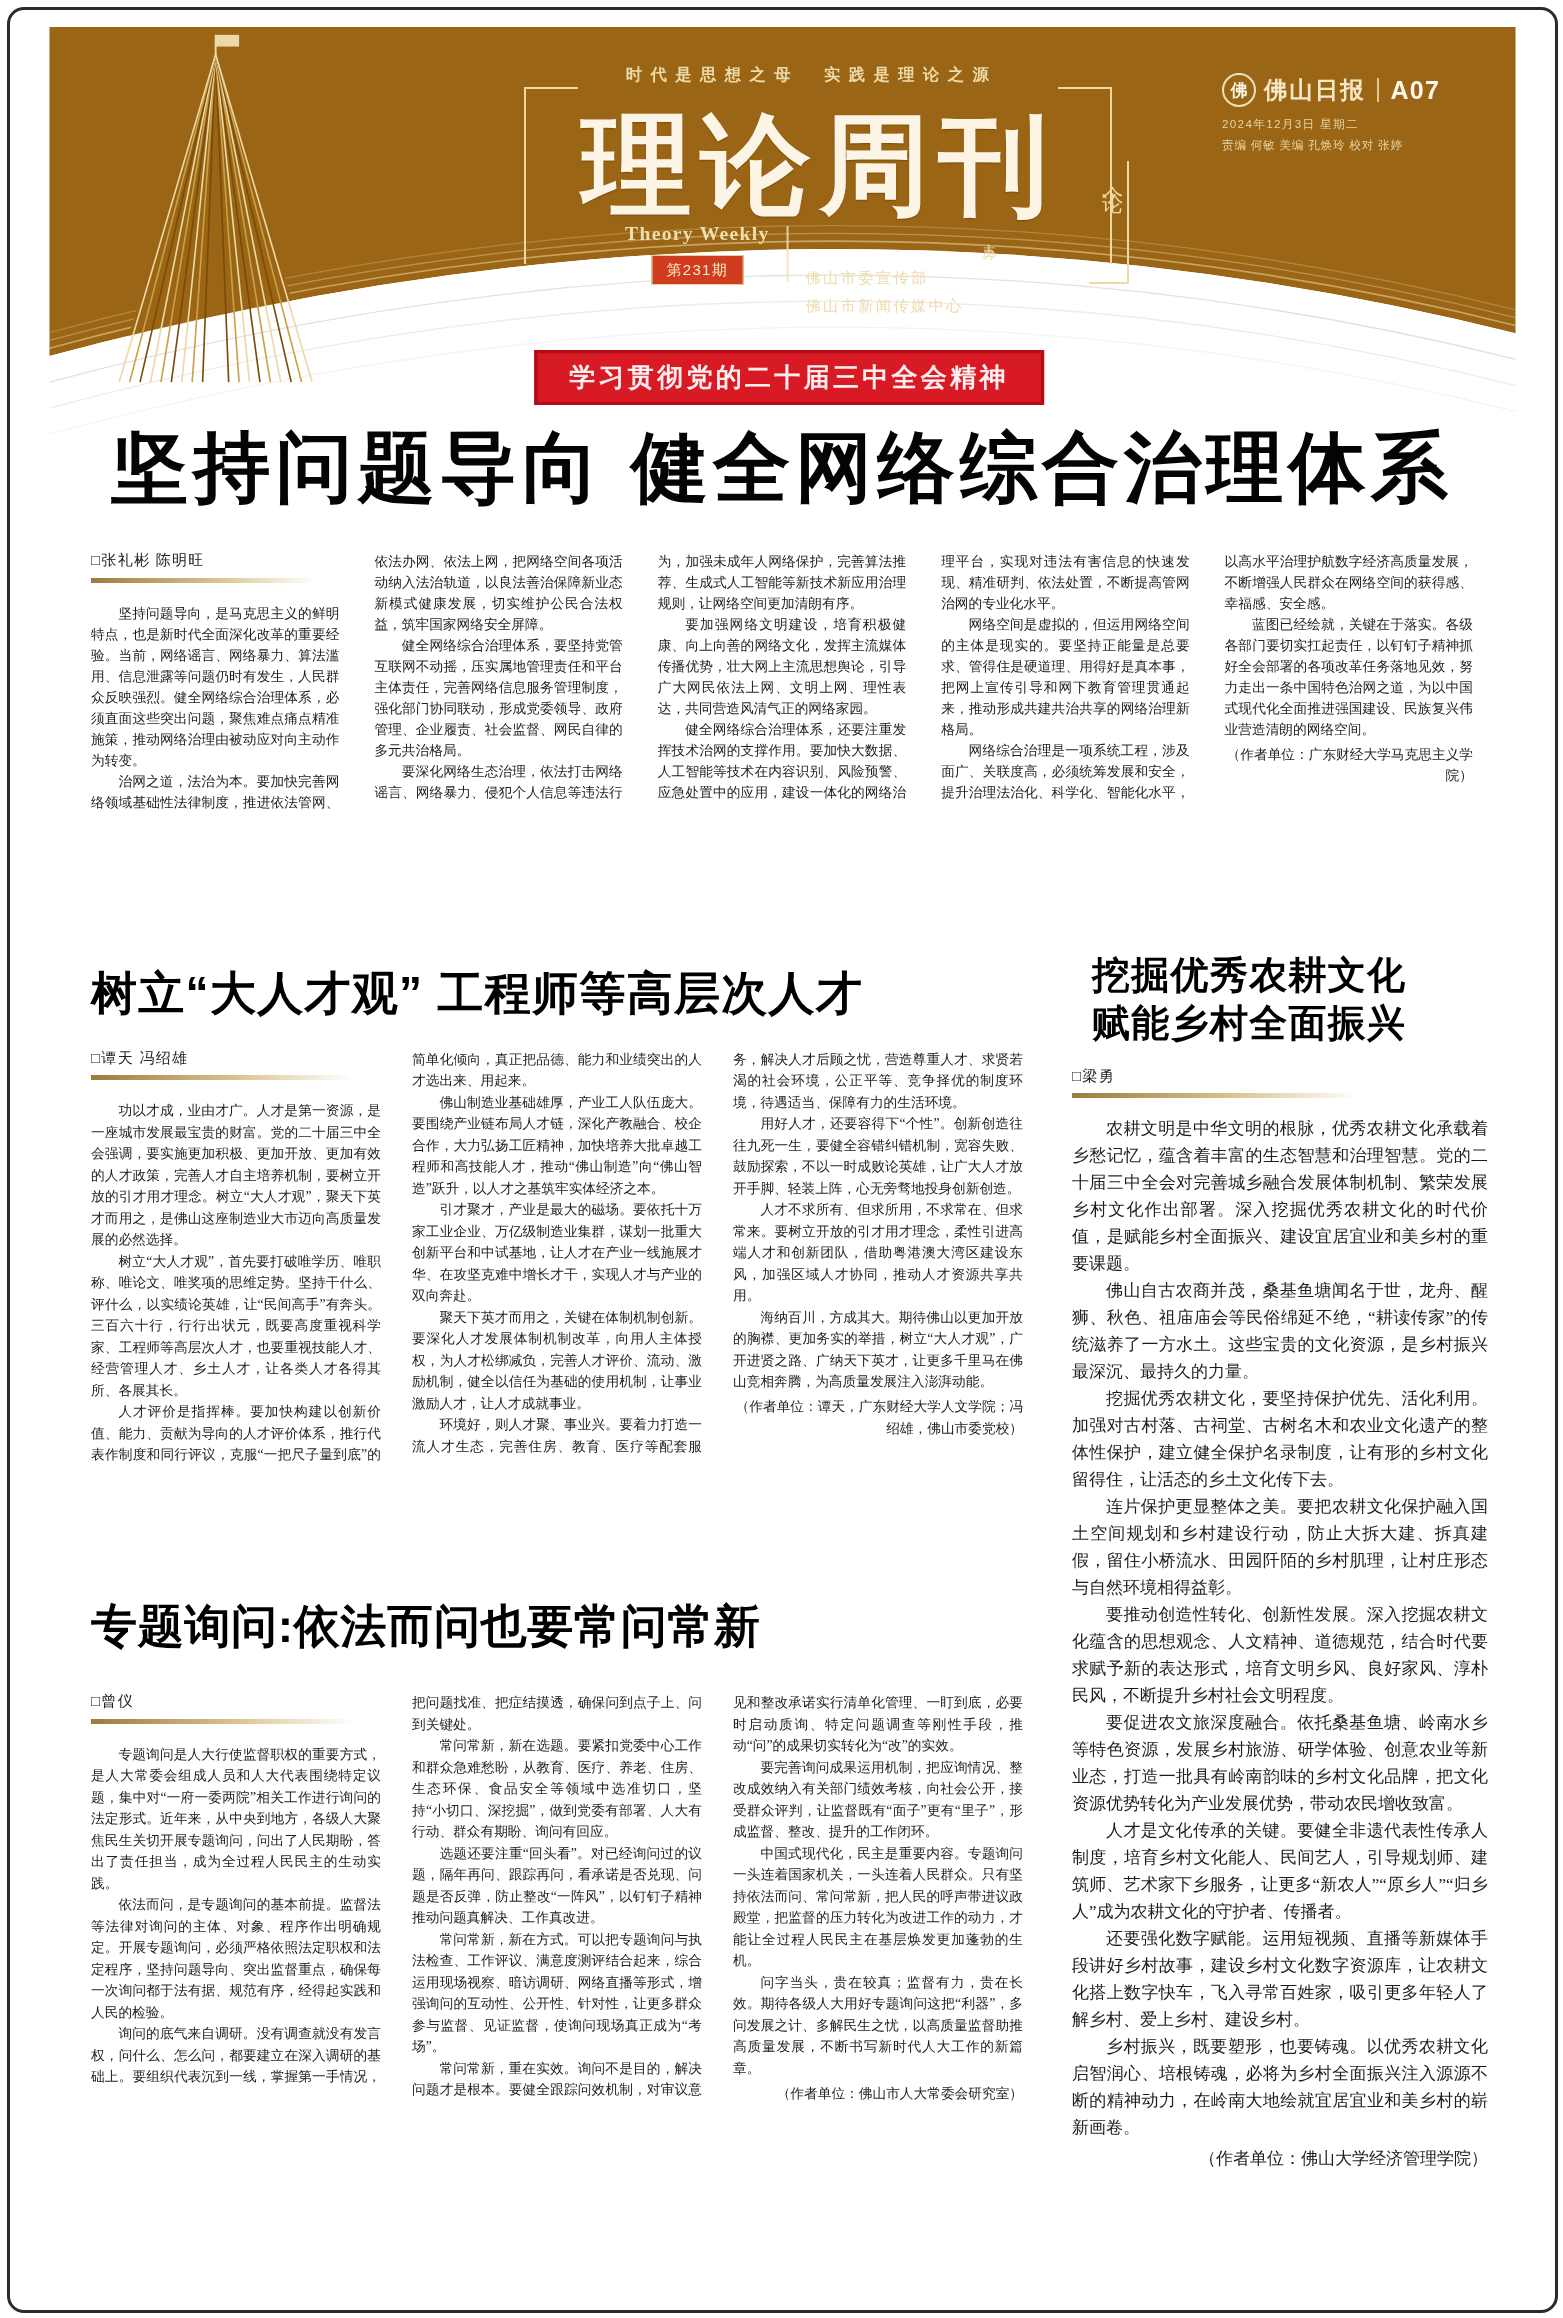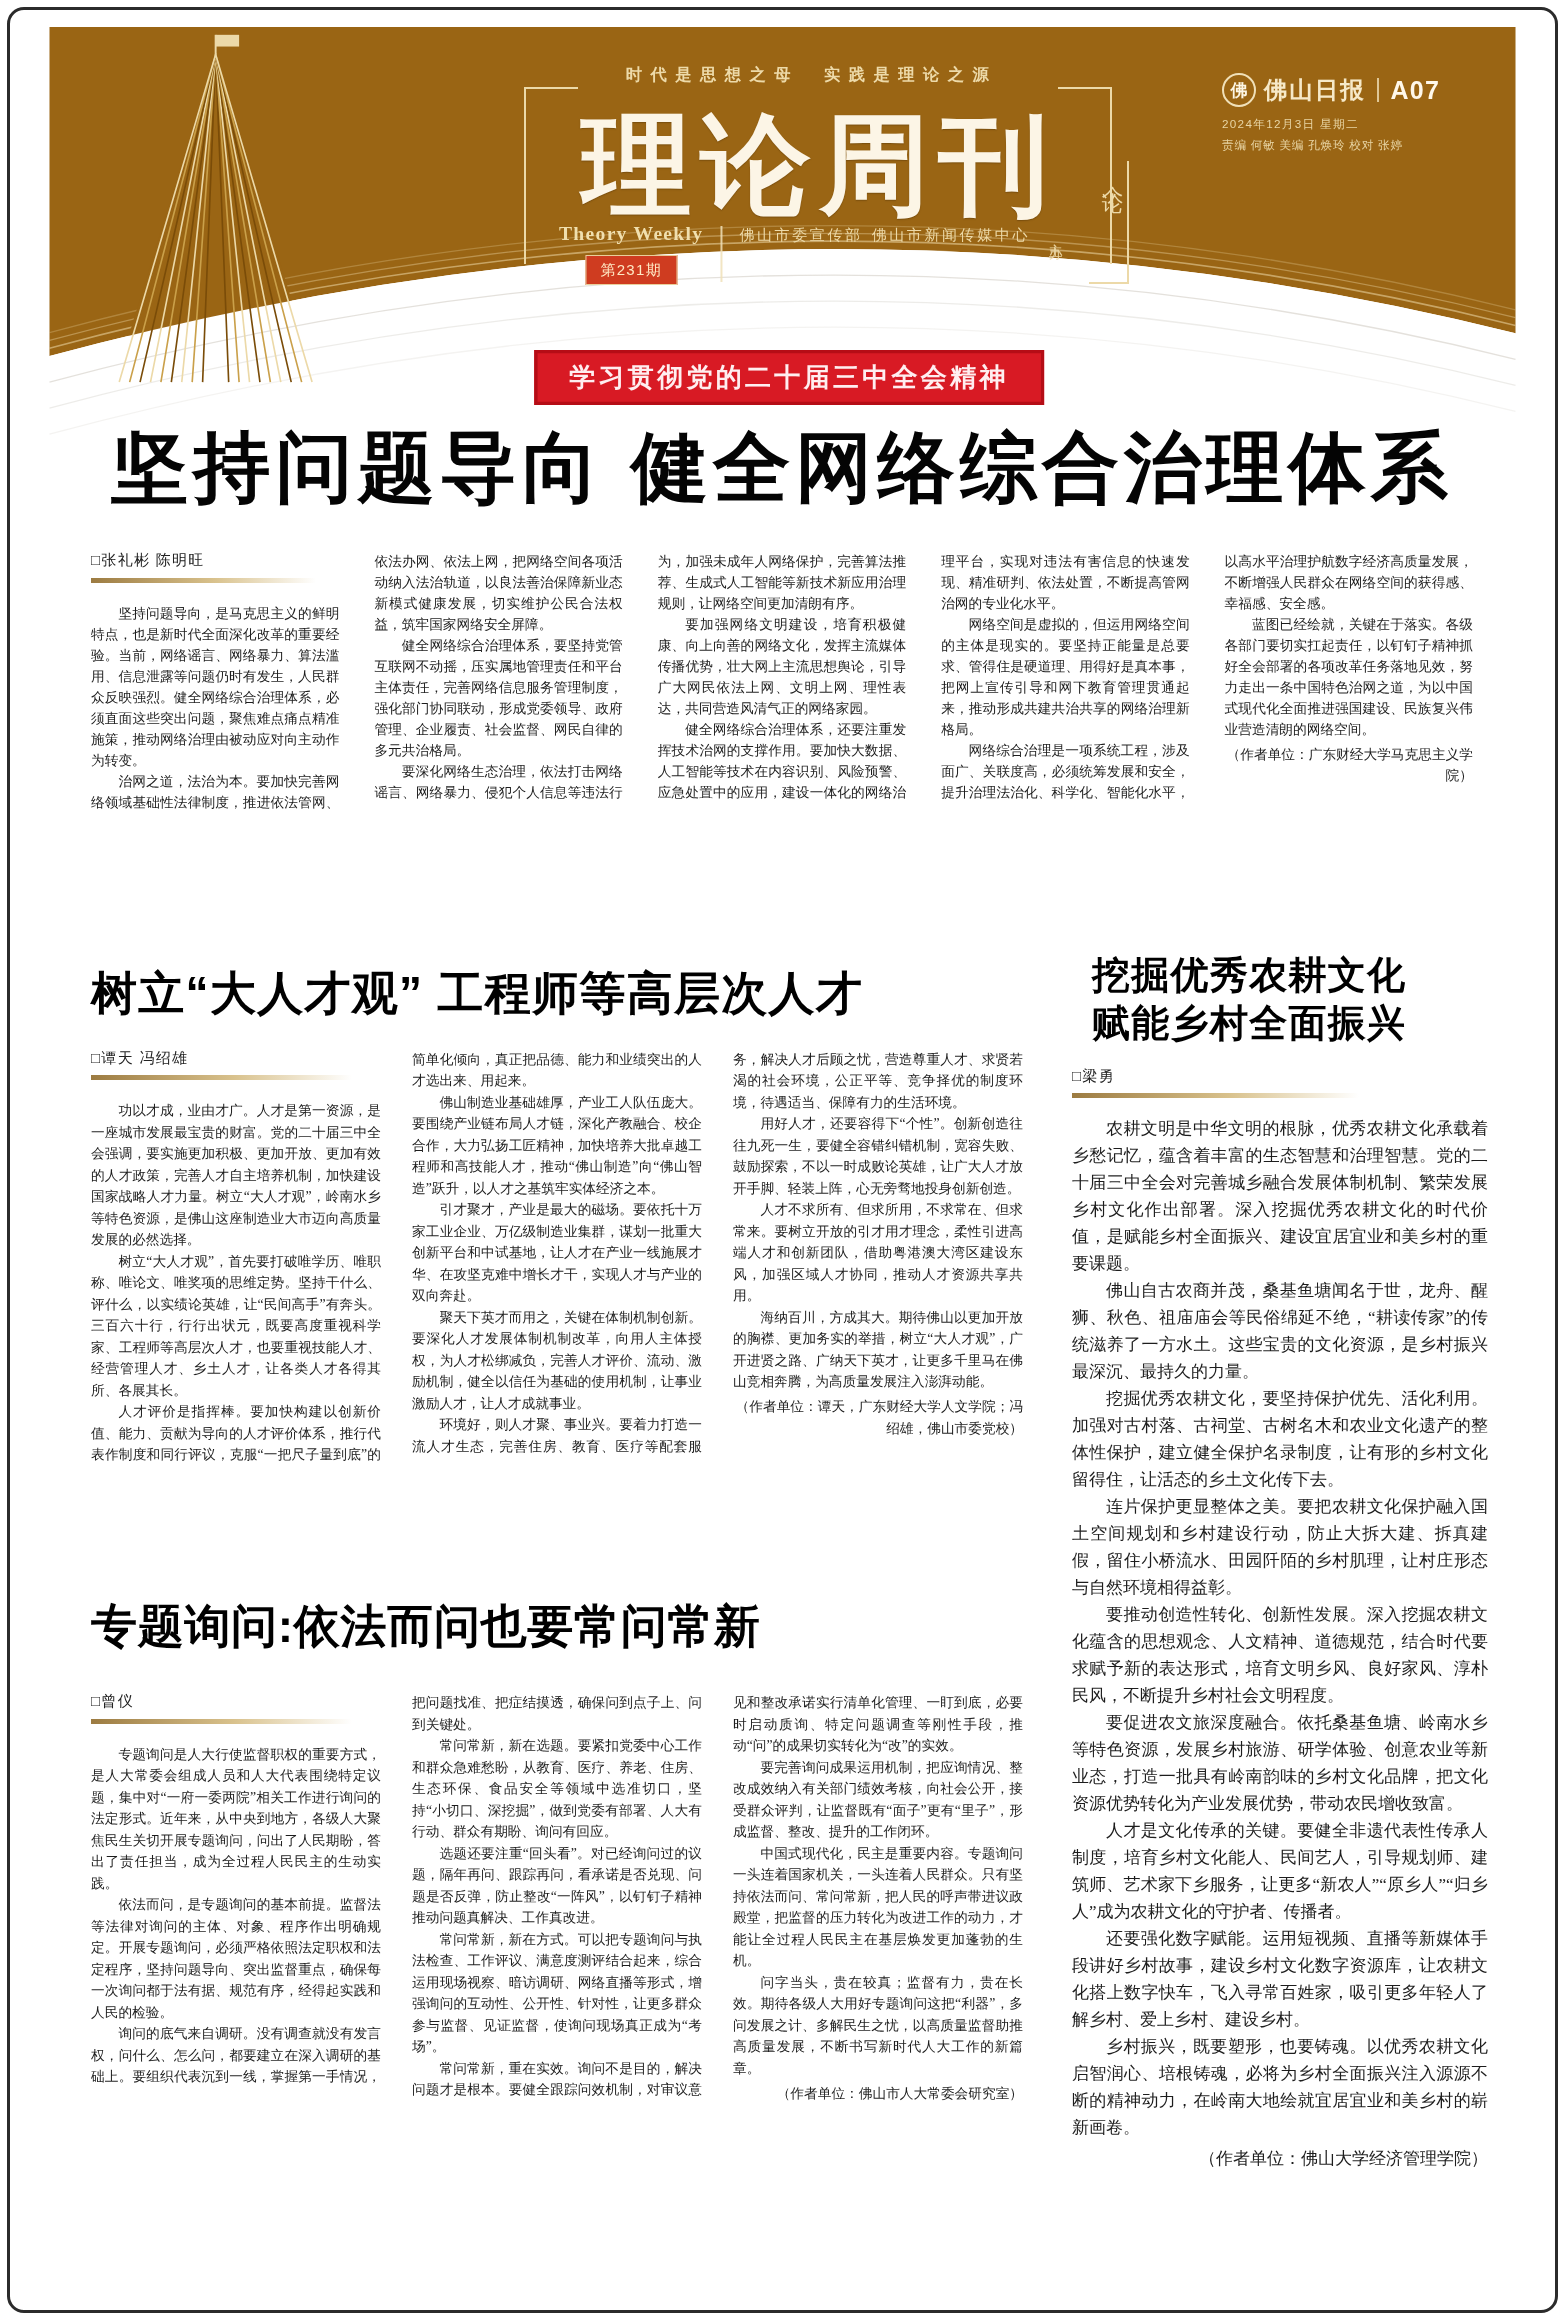--- a/index.html
+++ b/index.html
@@ -24,22 +24,22 @@
     border-right:2px solid #ecd9a8;border-bottom:2px solid #ecd9a8;z-index:2;}
   .title-side{position:absolute;left:1049px;top:142px;writing-mode:vertical-rl;
     color:#eddaa9;font-family:"Liberation Sans",sans-serif;font-size:21.5px;letter-spacing:6.5px;z-index:3;}
   .sub-row{position:absolute;left:50%;top:196px;transform:translateX(calc(-50% + 29px));
     display:flex;align-items:flex-start;gap:17px;z-index:3;color:#eddaa9;}
   .tw-col{display:flex;flex-direction:column;align-items:center;gap:10px;}
   .english{font-family:"Liberation Serif",serif;font-size:19.6px;font-weight:bold;color:#f0dfae;letter-spacing:1.3px;white-space:nowrap;}
   .issue-badge{background:#cf3c20;color:#ffe9c4;font-family:"Liberation Sans",sans-serif;
     font-size:15px;padding:4.6px 14.3px;border:0.7px solid #e9cf9c;letter-spacing:1.3px;}
   .vdiv{width:2px;height:56px;background:rgba(240,224,184,.85);margin-top:2.6px;}
-  .org{display:flex;flex-direction:row;gap:9px;font-family:"Liberation Sans",sans-serif;
-    font-size:15px;letter-spacing:2.6px;white-space:nowrap;padding-top:2.6px;}
+  .org{display:flex;flex-direction:column;gap:9px;font-family:"Liberation Sans",sans-serif;
+    font-size:15px;letter-spacing:2.6px;white-space:nowrap;padding-top:2.6px;margin-top:43px;}
   .zhuban{width:17px;font-family:"Liberation Sans",sans-serif;font-size:13.7px;letter-spacing:2.6px;
     writing-mode:vertical-rl;margin-top:9px;opacity:.95;}
   .masthead{position:absolute;left:1173px;top:46px;z-index:3;color:#f0e0b8;font-family:"Liberation Sans",sans-serif;}
   .mh-row1{display:flex;align-items:center;gap:7.8px;}
   .logo-circle{width:30px;height:30px;border:2px solid #f0e0b8;border-radius:50%;
     display:flex;align-items:center;justify-content:center;font-size:17px;font-weight:bold;color:#fdf6e4;}
   .paper-name{font-size:23.5px;font-weight:900;color:#f6e9c8;letter-spacing:2px;}
   .mh-div{width:1.3px;height:23.5px;background:rgba(240,224,184,.8);margin:0 3.9px;}
   .page-no{font-size:25px;font-weight:900;color:#fff8ea;letter-spacing:1.3px;}
   .mh-row2{margin-top:10.4px;font-size:11.7px;color:#e8d5a4;letter-spacing:1.3px;}
@@ -181,21 +181,21 @@
       <p class="credit">（作者单位：广东财经大学马克思主义学院）</p>
     </div>
   </section>
 
   <section class="article talent">
     <h3>树立“大人才观”  工程师等高层次人才</h3>
     <div class="cols talent-cols">
       <div class="byline">□谭天 冯绍雄</div>
       <div class="byline-rule"></div>
       <div>
-          <p class="para">功以才成，业由才广。人才是第一资源，是一座城市发展最宝贵的财富。党的二十届三中全会强调，要实施更加积极、更加开放、更加有效的人才政策，完善人才自主培养机制，加快建设国家战略人才力量。树立“大人才观”，岭南水乡等特色资源，是佛山这座制造业大市迈向高质量发展的必然选择。</p>
+          <p class="para">功以才成，业由才广。人才是第一资源，是一座城市发展最宝贵的财富。党的二十届三中全会强调，要实施更加积极、更加开放、更加有效的人才政策，完善人才自主培养机制，要树立开放的引才用才理念。树立“大人才观”，聚天下英才而用之，是佛山这座制造业大市迈向高质量发展的必然选择。</p>
           <p class="para">树立“大人才观”，首先要打破唯学历、唯职称、唯论文、唯奖项的思维定势。坚持干什么、评什么，以实绩论英雄，让“民间高手”有奔头。三百六十行，行行出状元，既要高度重视科学家、工程师等高层次人才，也要重视技能人才、经营管理人才、乡土人才，让各类人才各得其所、各展其长。</p>
           <p class="para">人才评价是指挥棒。要加快构建以创新价值、能力、贡献为导向的人才评价体系，推行代表作制度和同行评议，克服“一把尺子量到底”的简单化倾向，真正把品德、能力和业绩突出的人才选出来、用起来。</p>
           <p class="para">佛山制造业基础雄厚，产业工人队伍庞大。要围绕产业链布局人才链，深化产教融合、校企合作，大力弘扬工匠精神，加快培养大批卓越工程师和高技能人才，推动“佛山制造”向“佛山智造”跃升，以人才之基筑牢实体经济之本。</p>
           <p class="para">引才聚才，产业是最大的磁场。要依托十万家工业企业、万亿级制造业集群，谋划一批重大创新平台和中试基地，让人才在产业一线施展才华、在攻坚克难中增长才干，实现人才与产业的双向奔赴。</p>
           <p class="para">聚天下英才而用之，关键在体制机制创新。要深化人才发展体制机制改革，向用人主体授权，为人才松绑减负，完善人才评价、流动、激励机制，健全以信任为基础的使用机制，让事业激励人才，让人才成就事业。</p>
           <p class="para">环境好，则人才聚、事业兴。要着力打造一流人才生态，完善住房、教育、医疗等配套服务，解决人才后顾之忧，营造尊重人才、求贤若渴的社会环境，公正平等、竞争择优的制度环境，待遇适当、保障有力的生活环境。</p>
           <p class="para">用好人才，还要容得下“个性”。创新创造往往九死一生，要健全容错纠错机制，宽容失败、鼓励探索，不以一时成败论英雄，让广大人才放开手脚、轻装上阵，心无旁骛地投身创新创造。</p>
           <p class="para">人才不求所有、但求所用，不求常在、但求常来。要树立开放的引才用才理念，柔性引进高端人才和创新团队，借助粤港澳大湾区建设东风，加强区域人才协同，推动人才资源共享共用。</p>
           <p class="para">海纳百川，方成其大。期待佛山以更加开放的胸襟、更加务实的举措，树立“大人才观”，广开进贤之路、广纳天下英才，让更多千里马在佛山竞相奔腾，为高质量发展注入澎湃动能。</p>
         </div>

